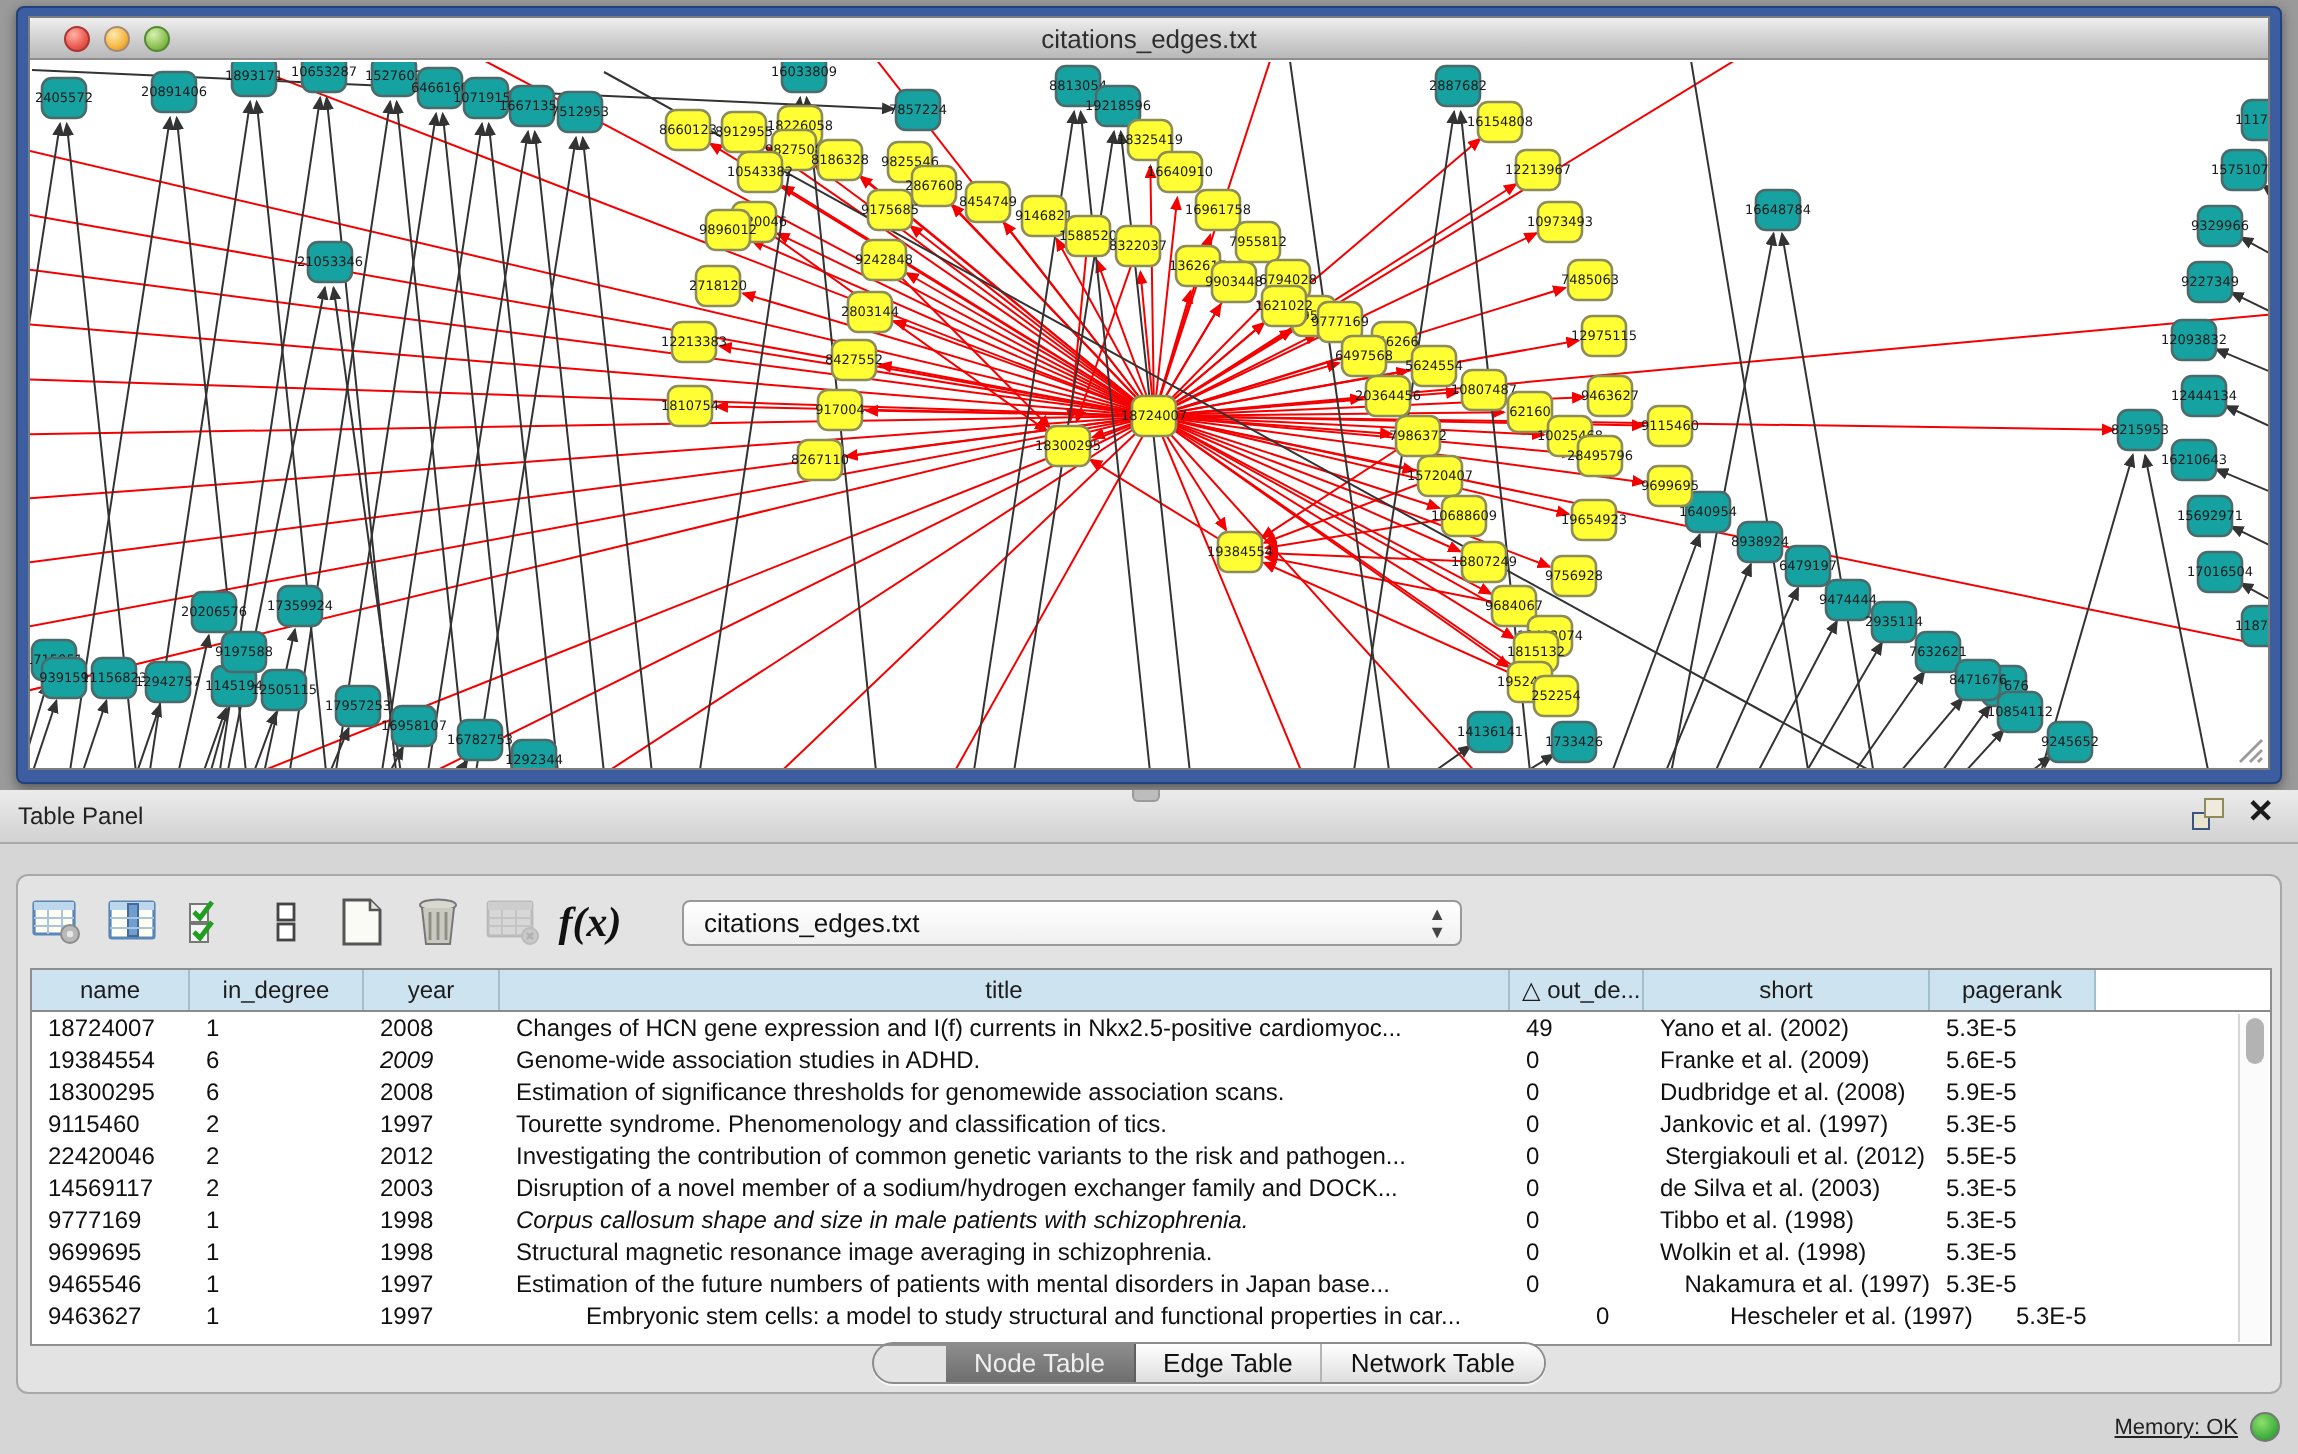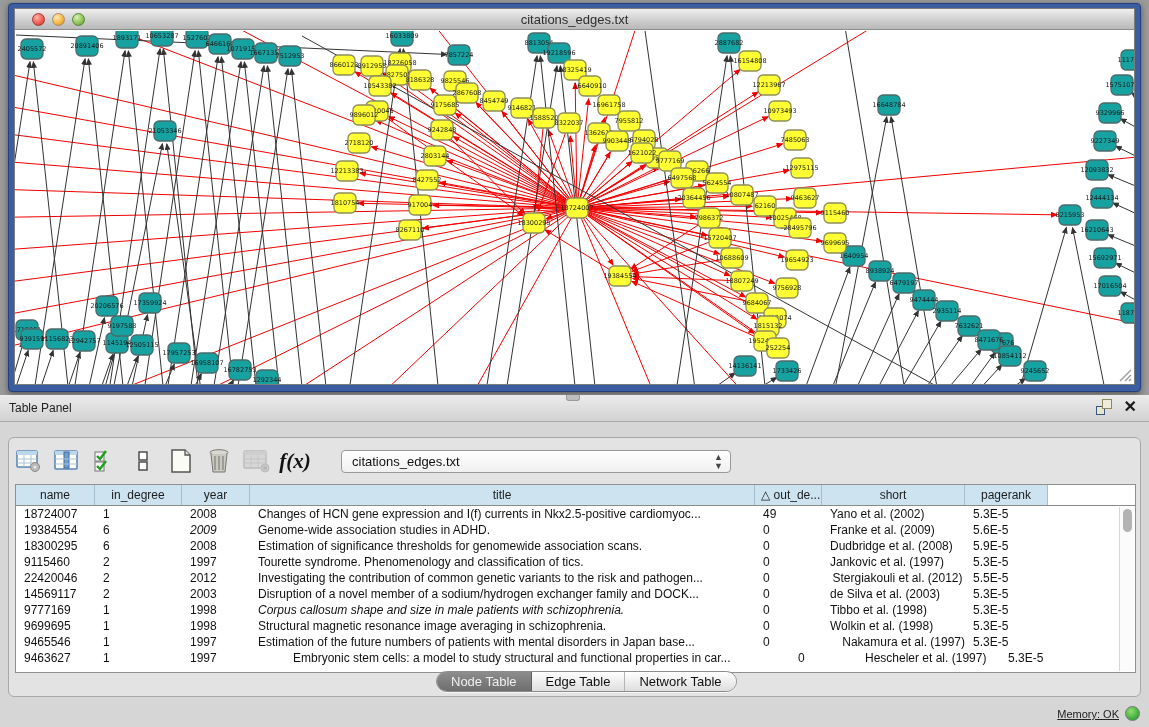--- a/index.html
+++ b/index.html
@@ -61,21 +61,21 @@
   .vscroll { position:absolute; right:1px; top:22px; width:15px; bottom:1px; background:#fbfbfb;
     border-left:1px solid #d6d6d6; }
   .vthumb { position:absolute; left:3px; top:2px; width:9px; height:23px; background:#b3b3b3; border-radius:5px; }
 
   
   .tabs { position:absolute; left:427px; top:233px; height:21px; display:flex;
     border:1px solid #8c8c8c; border-radius:11px; overflow:hidden;
     box-shadow:0 1px 0 rgba(255,255,255,.7); }
   .tab { font-size:13px; padding:2px 14px 0 14px; height:100%; background:linear-gradient(#ffffff,#dedede); color:#111; border-right:1px solid #b5b5b5; }
   .tab:last-child { border-right:none; }
-  .tab.active { background:linear-gradient(#8d8d8d,#6e6e6e); color:#efefef; border-right:1px solid #5f5f5f;}
+  .tab.active { background:linear-gradient(#8d8d8d,#6e6e6e); color:#efefef; border-right:1px solid #5f5f5f;margin-left:36px;}
 
   
   .statusbar { position:absolute; left:0; bottom:0; width:1149px; height:25px; }
   .mem { position:absolute; right:30px; top:6px; font-size:11px; color:#222;text-decoration:underline; }
   .mem-dot { position:absolute; right:9px; top:4px; width:15px; height:15px; border-radius:50%;
     background:radial-gradient(circle at 38% 32%, #8ee06a, #3fae3f 65%, #2c8a2e); border:1px solid #777; }
 </style>
 </head>
 <body>
 

